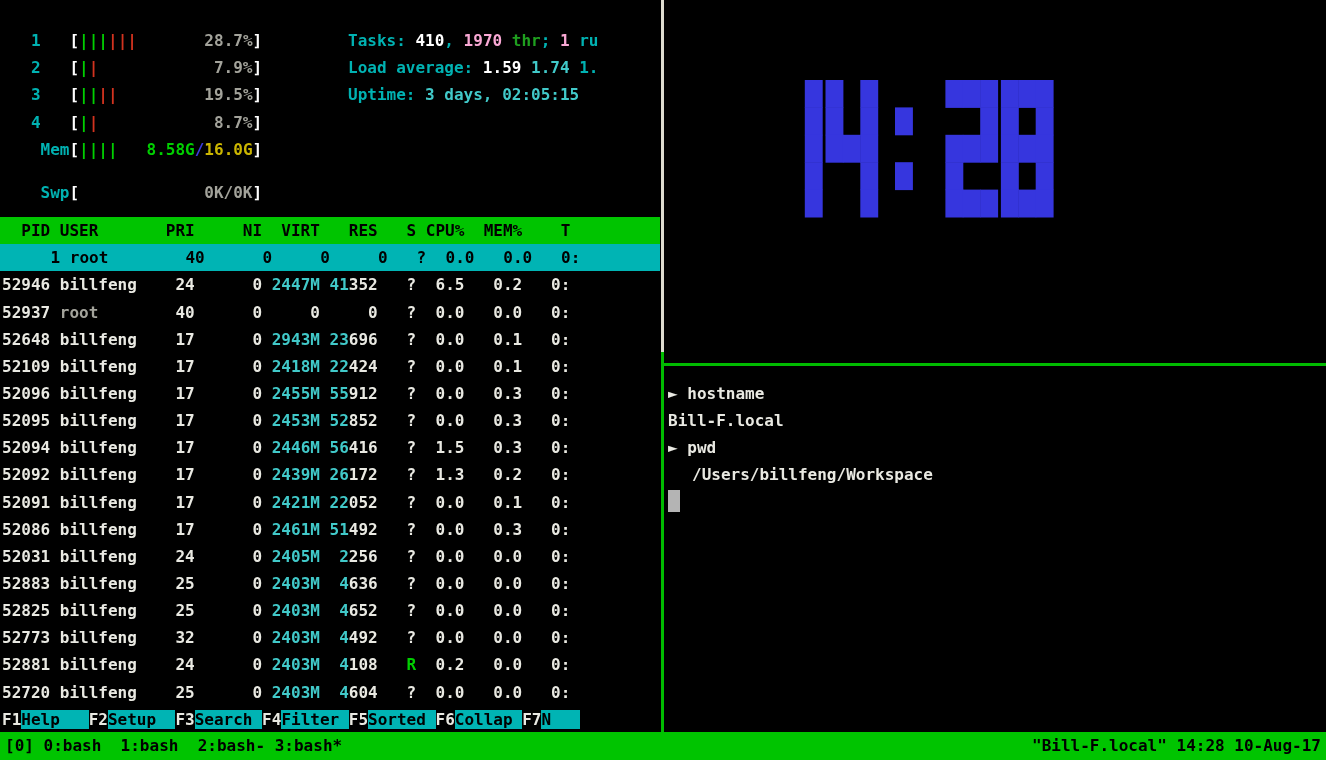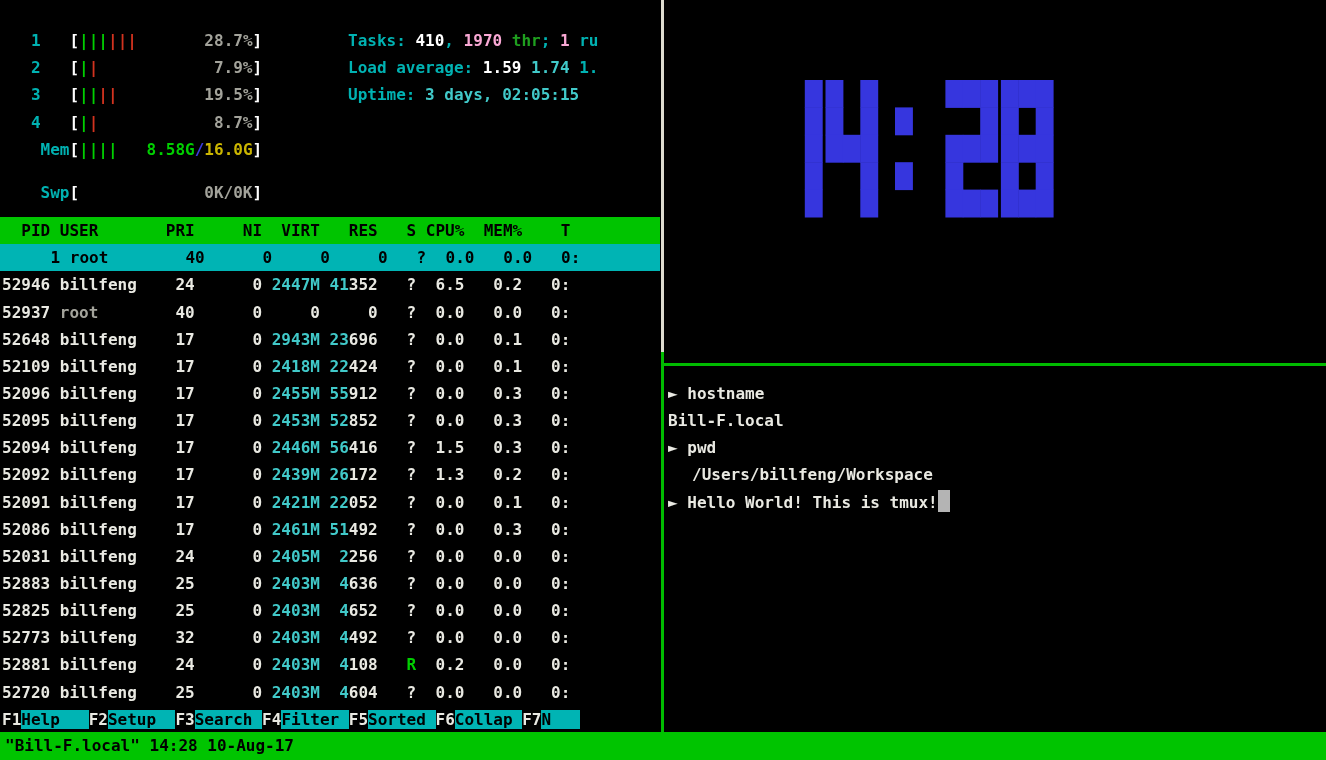--- a/index.html
+++ b/index.html
@@ -118,20 +118,21 @@
         <rect x="248.3" y="109.6" width="17.9" height="27.9" fill="#3636de"></rect>
         <rect x="265.7" y="109.6" width="17.9" height="27.9" fill="#3636de"></rect>
       </svg>
   </section>
 
   <section id="shell-pane">
       <div class="shell-line" style="left: 668px; top: 379.96px;"><span class="c-white">► hostname</span></div>
       <div class="shell-line" style="left: 668px; top: 407.1px;"><span class="c-white">Bill-F.local</span></div>
       <div class="shell-line" style="left: 668px; top: 434.24px;"><span class="c-white">► pwd</span></div>
       <div class="shell-line" style="left: 668px; top: 461.38px; margin-left: 24px;"><span class="c-white">/Users/billfeng/Workspace</span></div>
-      <div class="shell-line" style="left: 668px; top: 488.52px;"><span class="c-white">► Hello World! This is tmux!</span><span class="cursor"></span></div>
+      <div class="shell-line" style="left: 668px; top: 488.52px;"><span class="cursor"></span></div>
     </section>
 
   <footer class="statusbar">
+    <span>[0] 0:bash  1:bash  2:bash- 3:bash*</span>
     <span>"Bill-F.local" 14:28 10-Aug-17</span>
   </footer>
 
 </div>
 
 </body></html>

